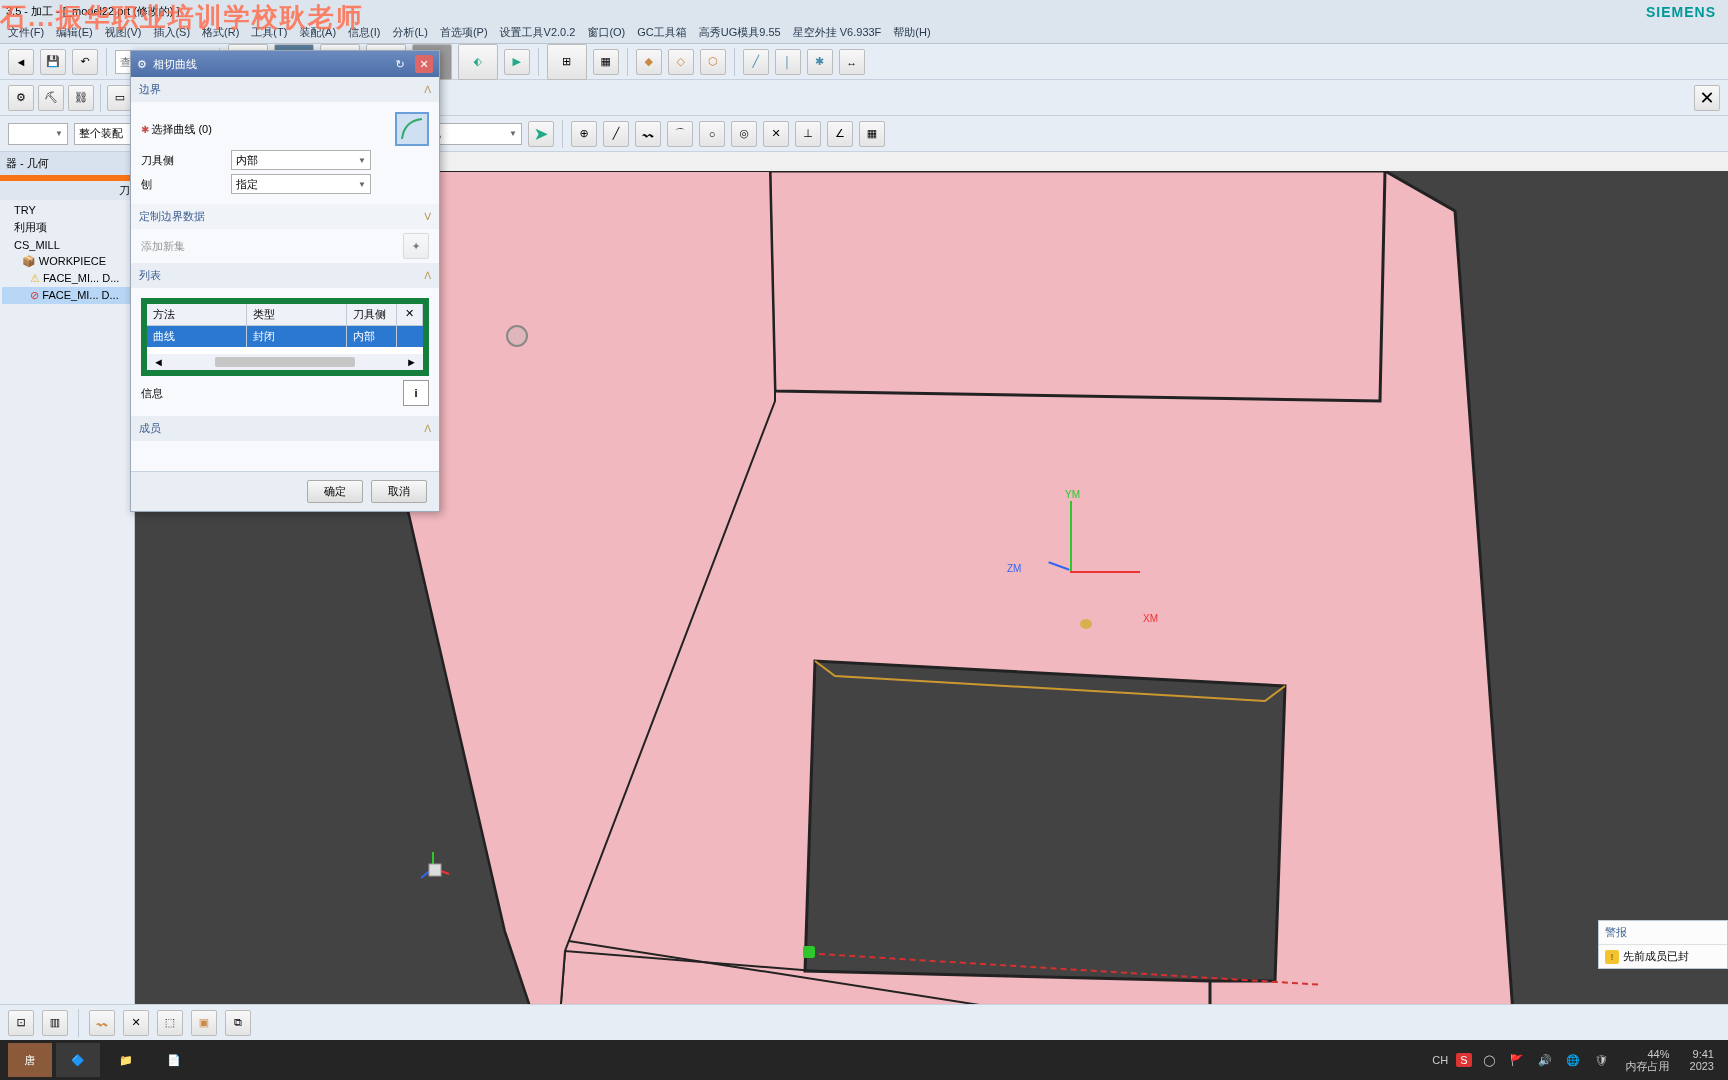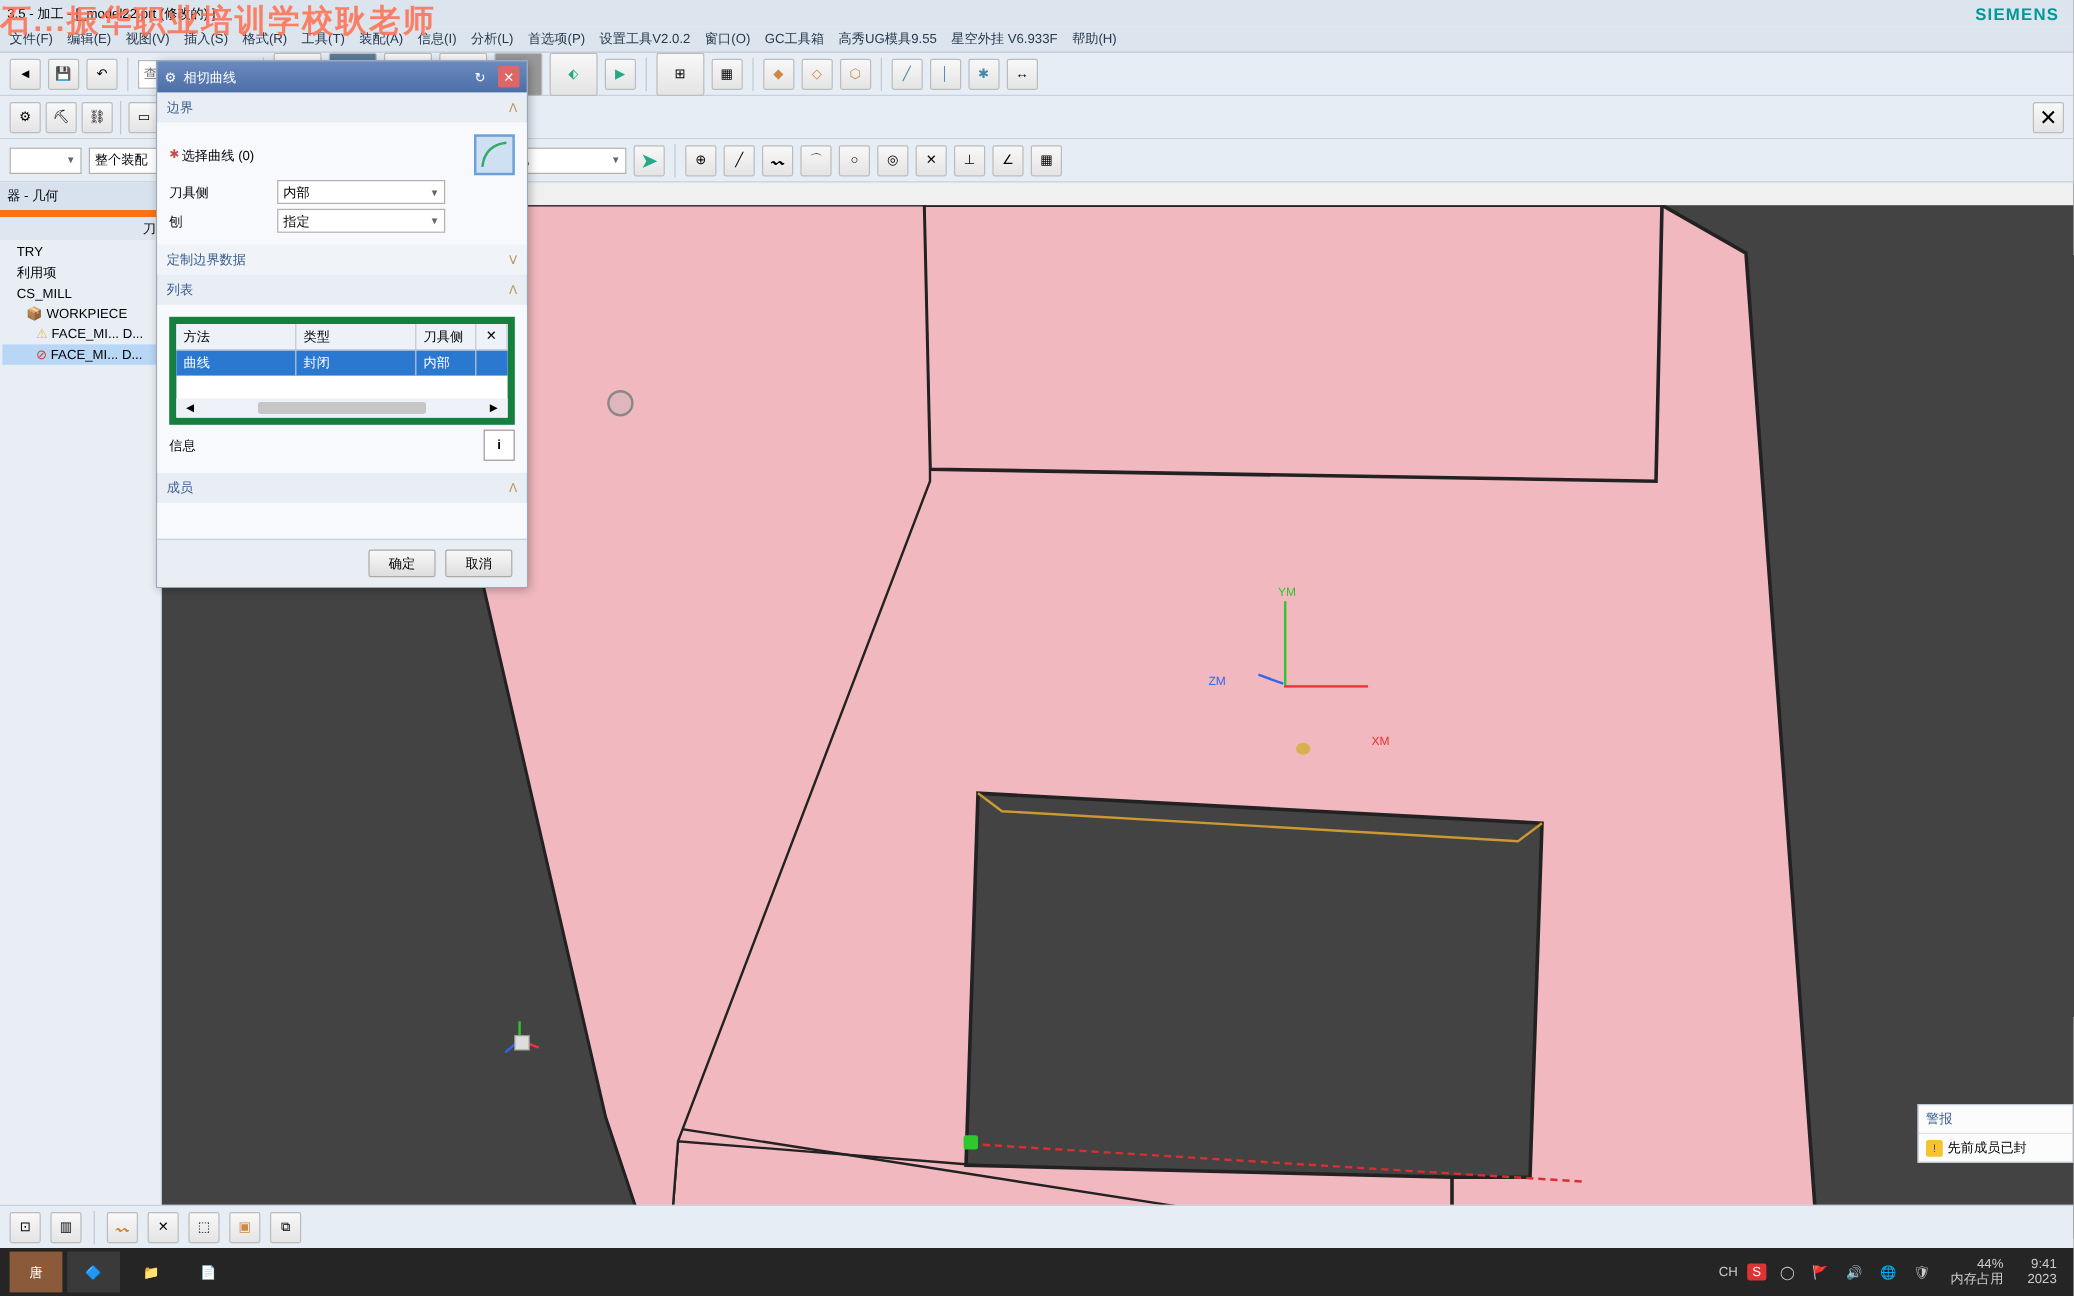--- a/index.html
+++ b/index.html
@@ -50,21 +50,21 @@
 .req { color: #c84c4c; font-size: 10px; margin-right: 2px; }
 .curve-icon { width: 34px; height: 34px; background: #cfe0f2; border: 2px solid #6a9fd8; display: inline-flex; align-items: center; justify-content: center; float: right; }
 
 .table-wrap { border: 6px solid #15803d; background: #fff; margin: 4px 0; }
 .thead { display: flex; background: #eef2f8; }
 .thead .tcell { border-right: 1px solid #c0c8d4; border-bottom: 1px solid #c0c8d4; padding: 3px 6px; }
 .trow { display: flex; }
 .trow.selected { background: #2b78d0; color: #fff; }
 .trow .tcell { border-right: 1px solid #c0c8d4; padding: 3px 6px; }
 .c1 { width: 100px; } .c2 { width: 100px; } .c3 { width: 50px; } .cx { width: 26px; text-align: center; }
-.tscroll { height: 40px; }
+.tscroll { height: 28px; }
 .hscroll { display: flex; justify-content: space-between; align-items: center; padding: 2px 6px; background: #eef2f8; }
 .thumb { height: 10px; background: #c6c6c6; width: 140px; border-radius: 2px; }
 
 .dlg-buttons { display: flex; justify-content: flex-end; gap: 8px; padding: 8px 12px; background: #e9eef5; border-top: 1px solid #c6d0de; }
 .btn { padding: 3px 16px; background: linear-gradient(#f8f8f8,#dedede); border: 1px solid #aaa; border-radius: 2px; cursor: pointer; }
 
 .bottom-bar { position: absolute; bottom: 0; left: 0; right: 0; }
 .bot-ribbon { height: 36px; background: #e6edf5; border-top: 1px solid #c6d0de; display: flex; align-items: center; gap: 8px; padding: 0 8px; }
 .taskbar { height: 40px; background: #252525; display: flex; align-items: center; padding: 0 8px; gap: 4px; }
 .task-item { width: 44px; height: 34px; display: flex; align-items: center; justify-content: center; }
@@ -301,20 +301,24 @@
           <span class="down">▼</span>
       </div>
     </div>
   </div>
 
   <div class="section-head" style="background:#f0f3f8">
     <span>定制边界数据</span>
     <span class="chev">ᐯ</span>
   </div>
 
+  <div class="section-body" style="padding:4px 10px;display:flex;justify-content:space-between;align-items:center;">
+    <span style="color:#999">添加新集</span>
+    <div class="rib-btn" style="opacity:.5">✦</div>
+  </div>
 
   <div class="section-head">
     <span>列表</span>
     <span class="chev">ᐱ</span>
   </div>
   <div class="section-body">
     <div class="table-wrap">
       <div class="thead">
         <div class="tcell c1">方法</div>
         <div class="tcell c2">类型</div>

